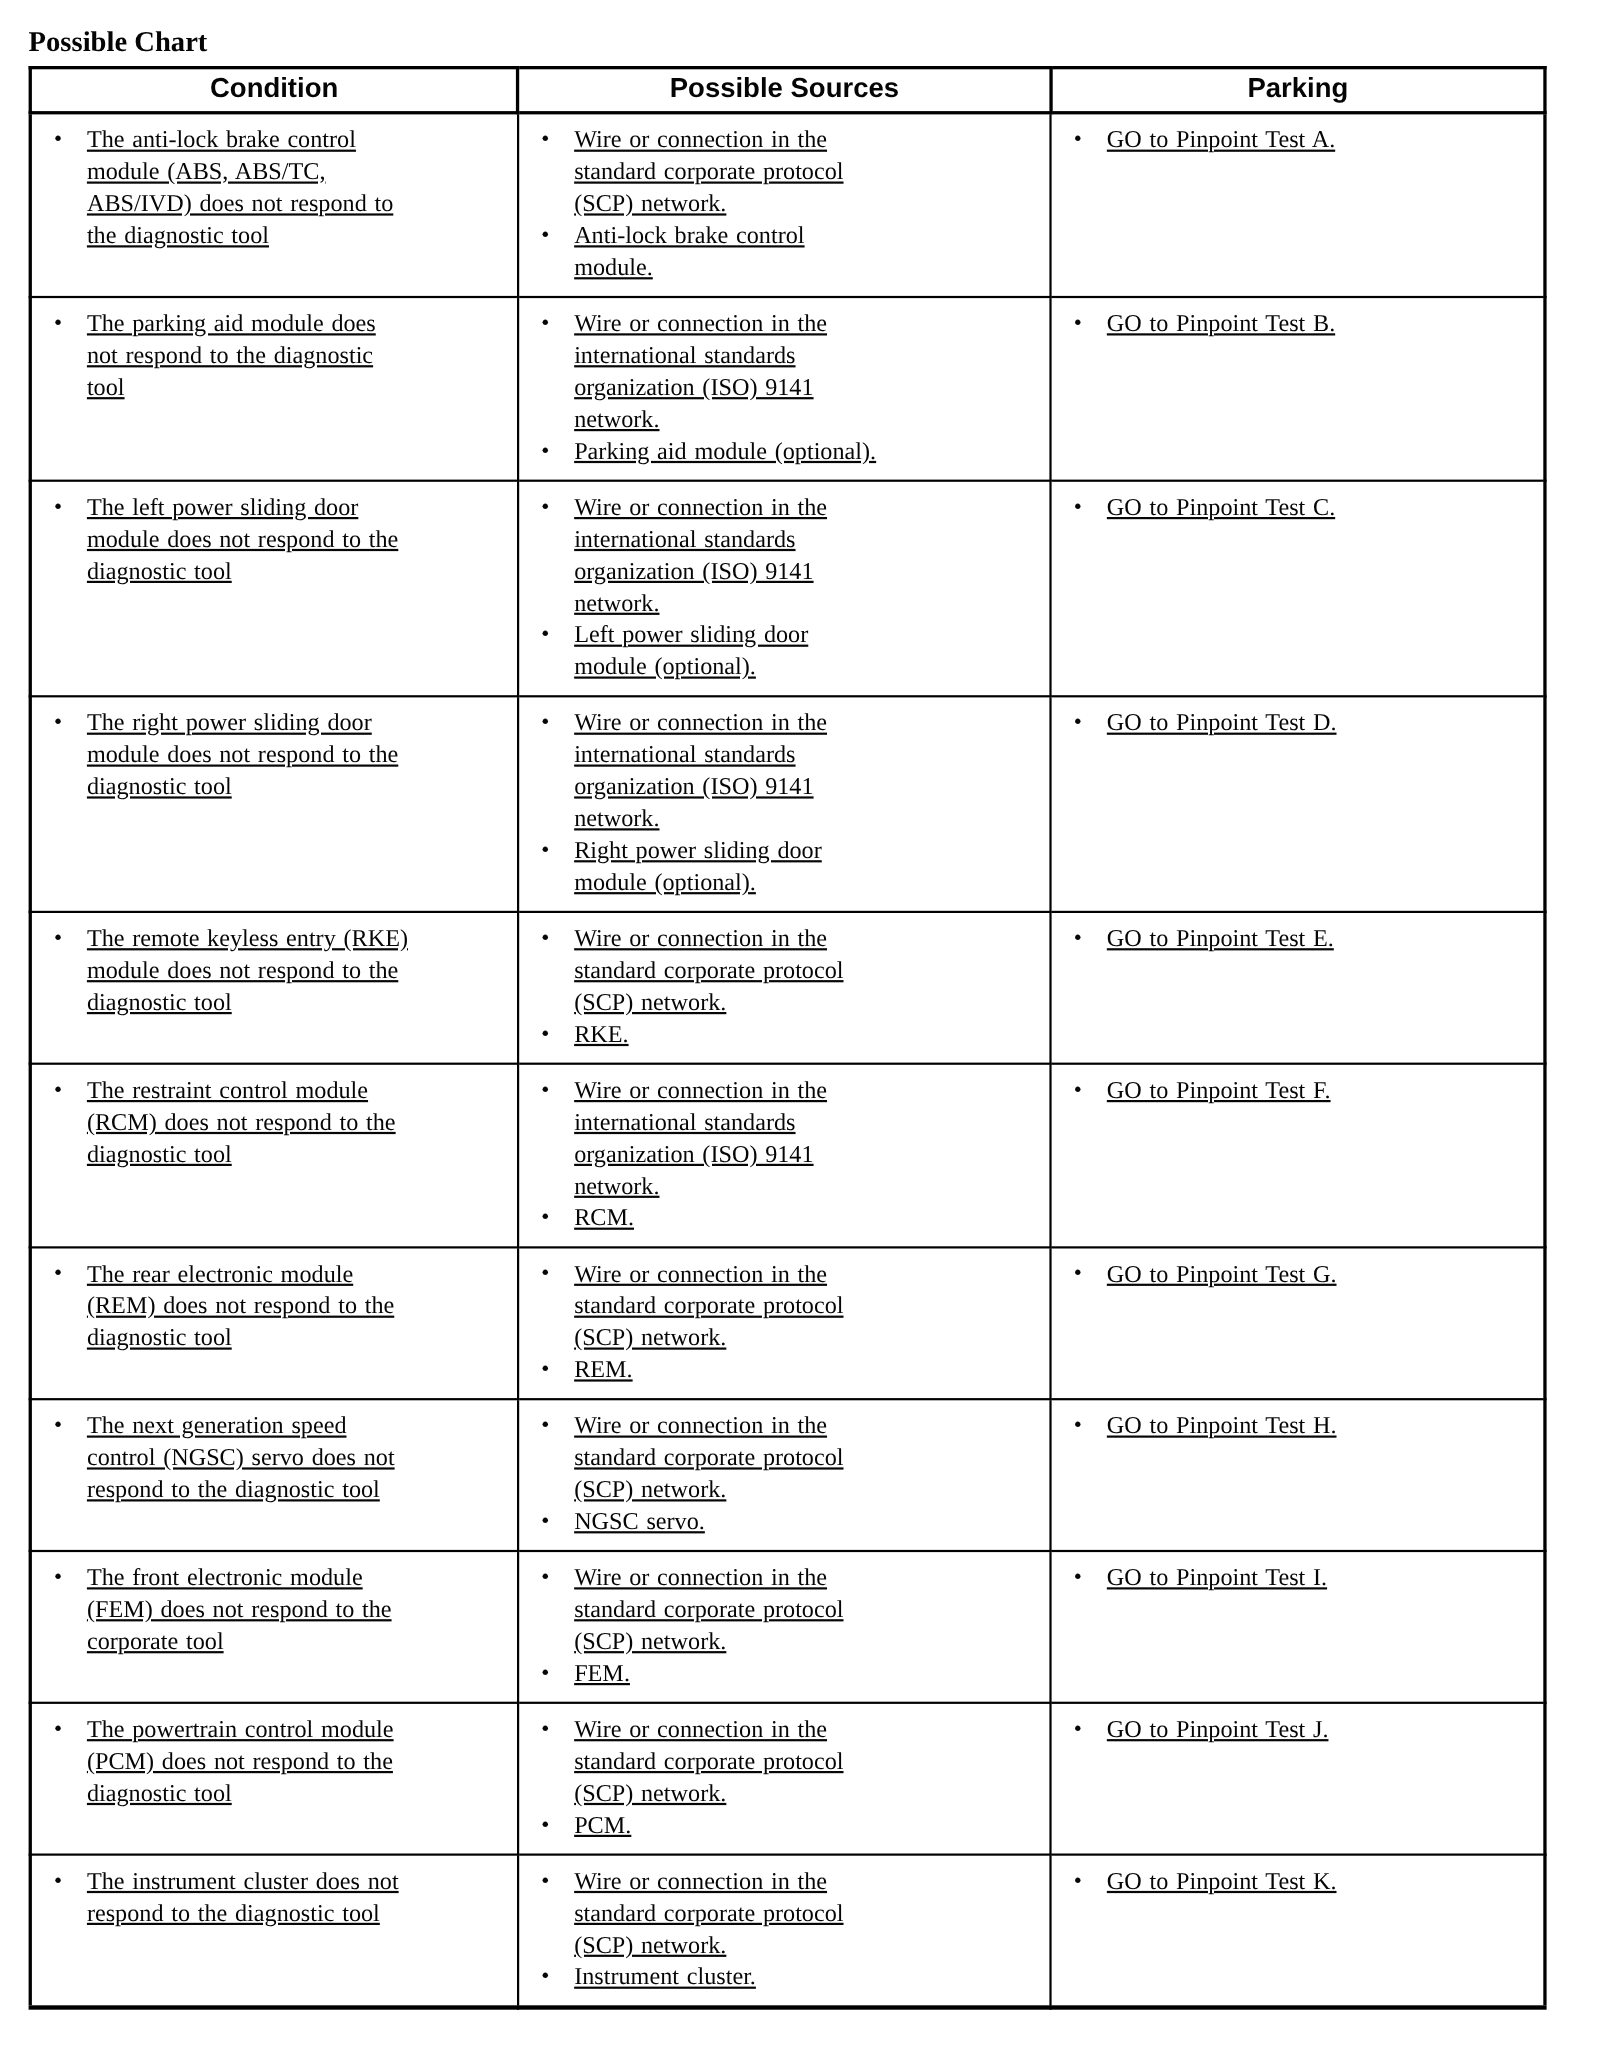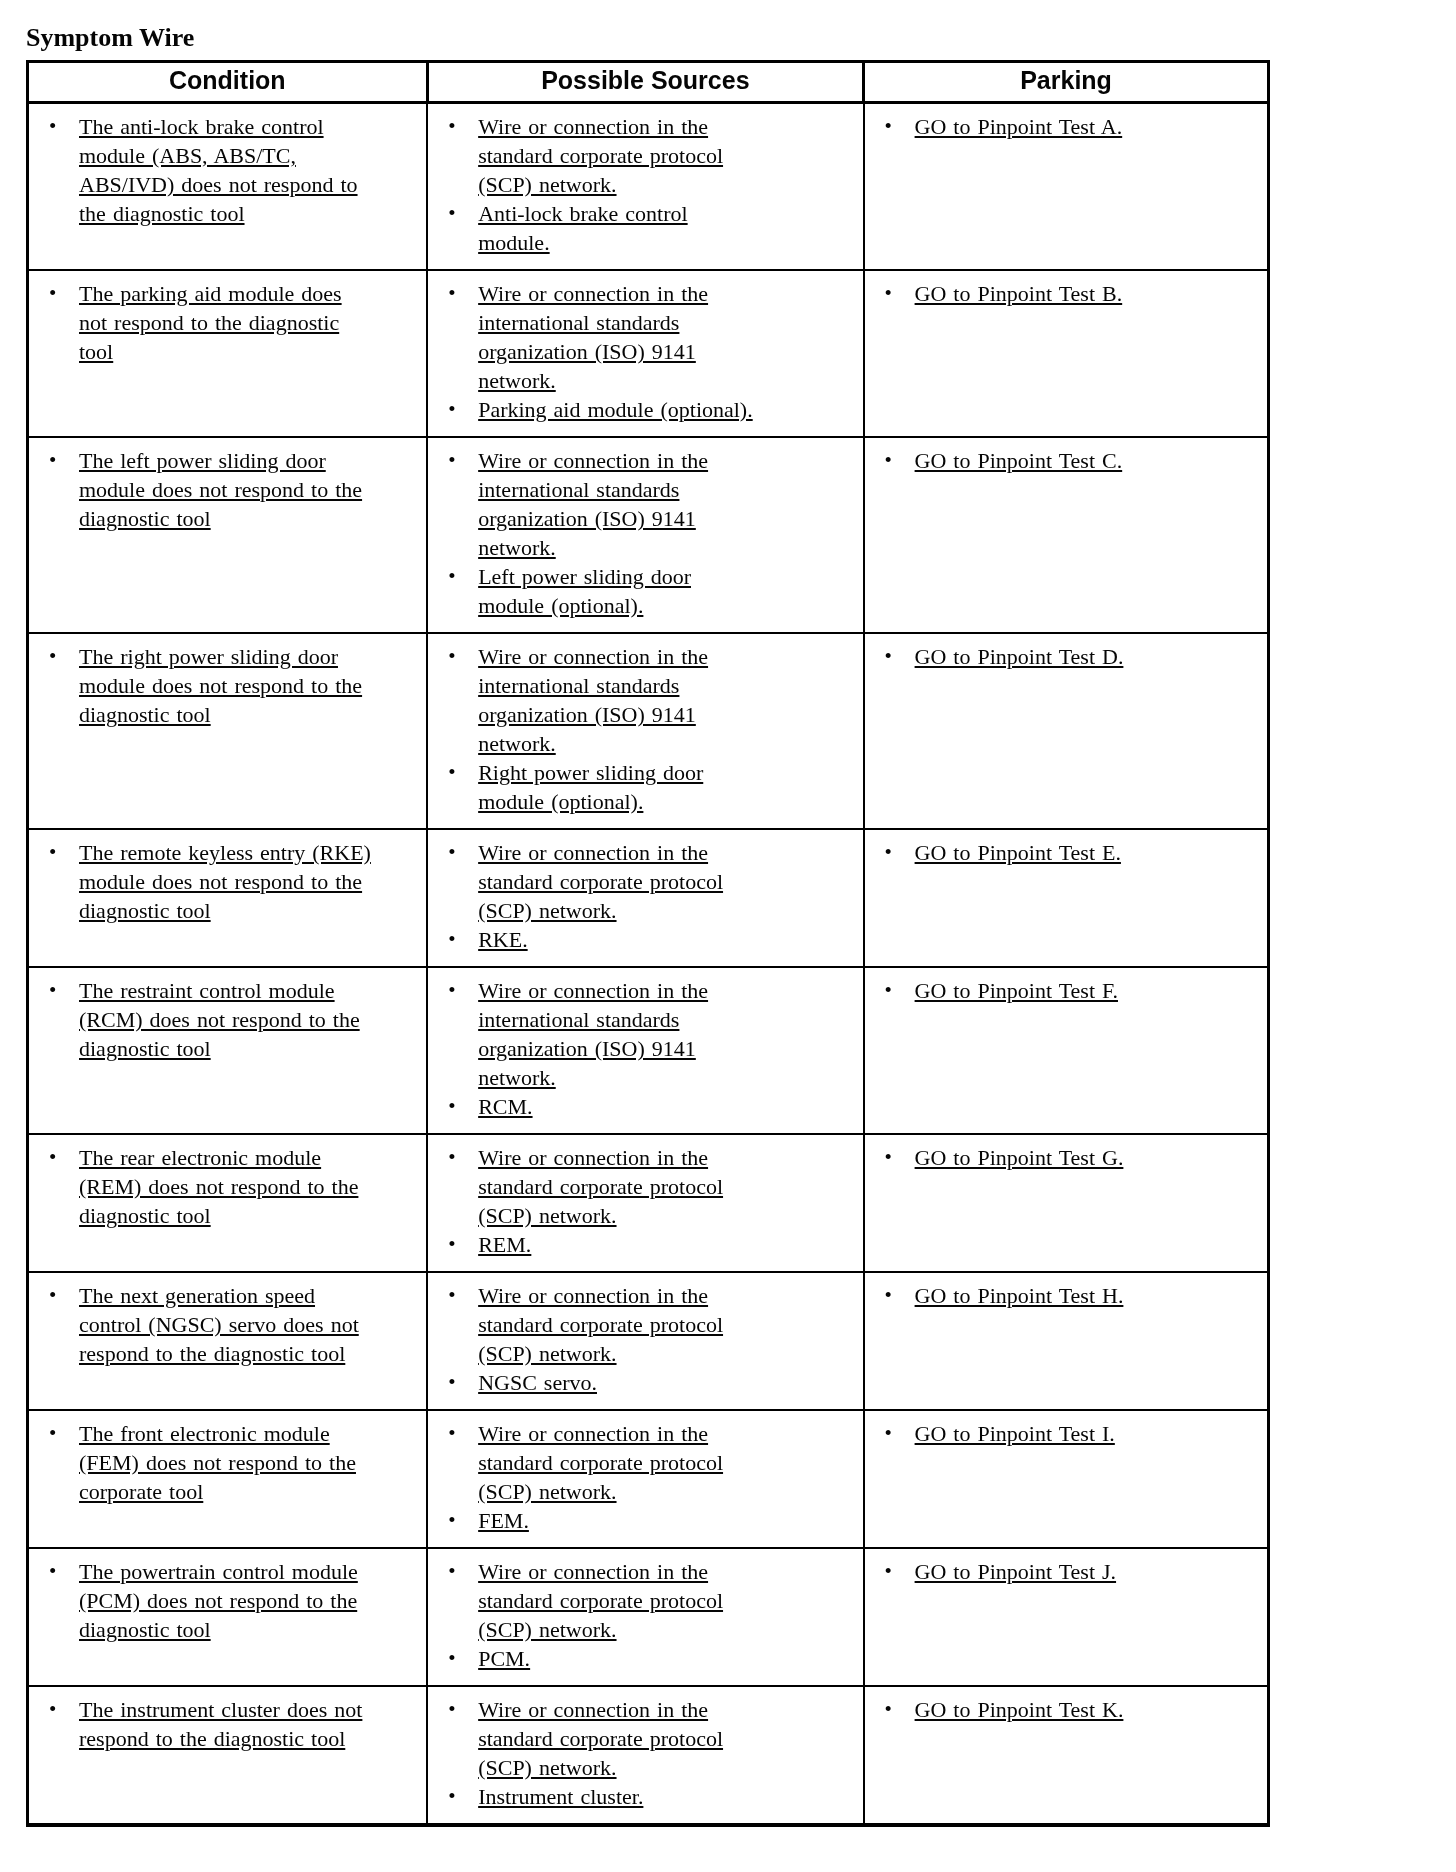--- a/index.html
+++ b/index.html
@@ -24,21 +24,21 @@
   }
   .doc-subtitle {
     font-family: "Liberation Serif", serif;
     font-weight: bold;
     font-size: 26px;
     margin-top: 5px;
     color: #050505;
   }
   table.symptom-table {
     border-collapse: collapse;
-    width: 1244px;
+    width: 1380px;
     margin-top: 7px;
     border: 3px solid #000;
   }
   table.symptom-table th {
     font-family: "Liberation Sans", sans-serif;
     font-weight: bold;
     font-size: 25px;
     text-align: center;
     border: 3px solid #000;
     padding: 3px 4px 6px 4px;
@@ -66,21 +66,21 @@
   }
   .bullet-text { display: block; text-decoration: underline; }
   td.condition-cell .bullet-text { width: 295px; }
   td.possible-sources-cell .bullet-text { width: 285px; }
   td.action-cell .bullet-text { width: 320px; }
 </style>
 </head>
 <body>
 
 <div class="page">
-  <h2 class="doc-subtitle">Symptom Wire</h2>
+  <h2 class="doc-subtitle">Possible Chart</h2>
 
   <table class="symptom-table">
     <colgroup>
       <col class="col-condition">
       <col class="col-sources">
       <col class="col-action">
     </colgroup>
     <thead>
       <tr>
         <th>Condition</th>

